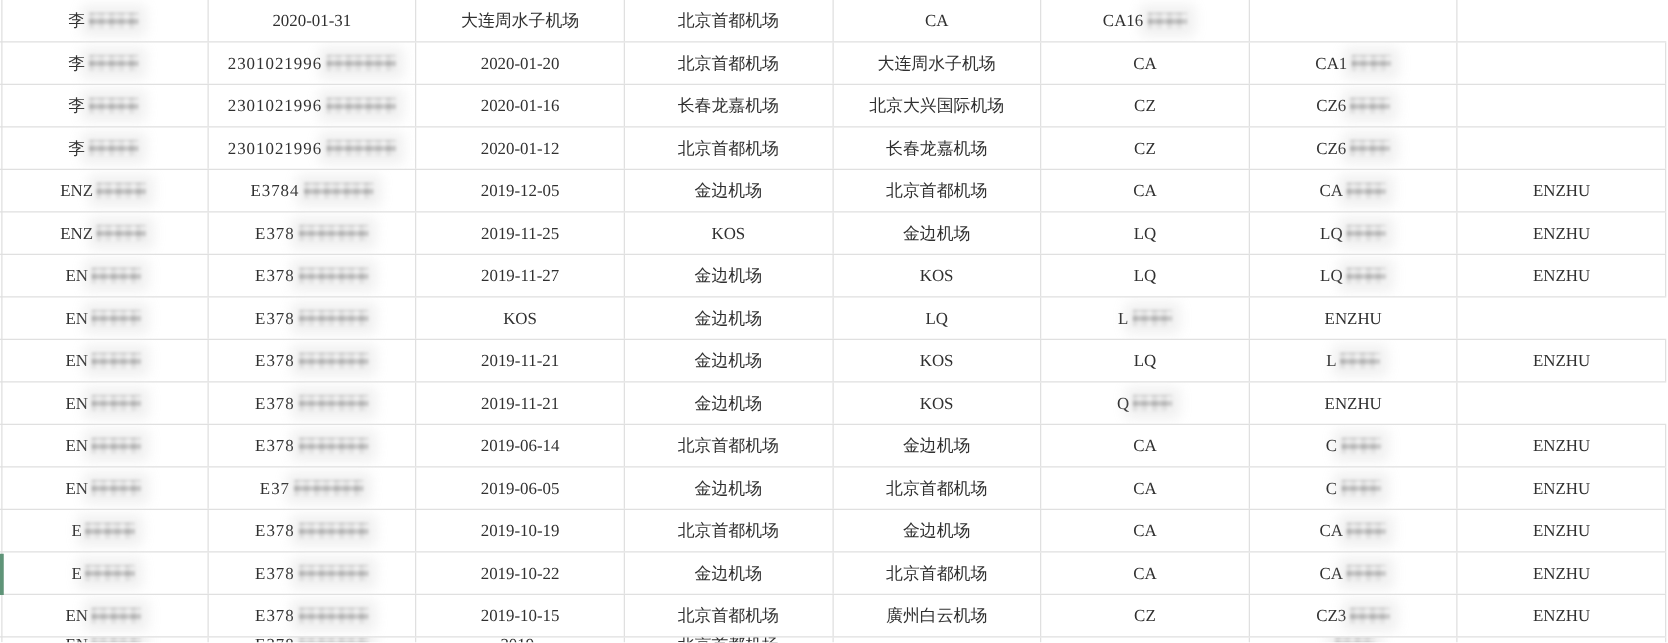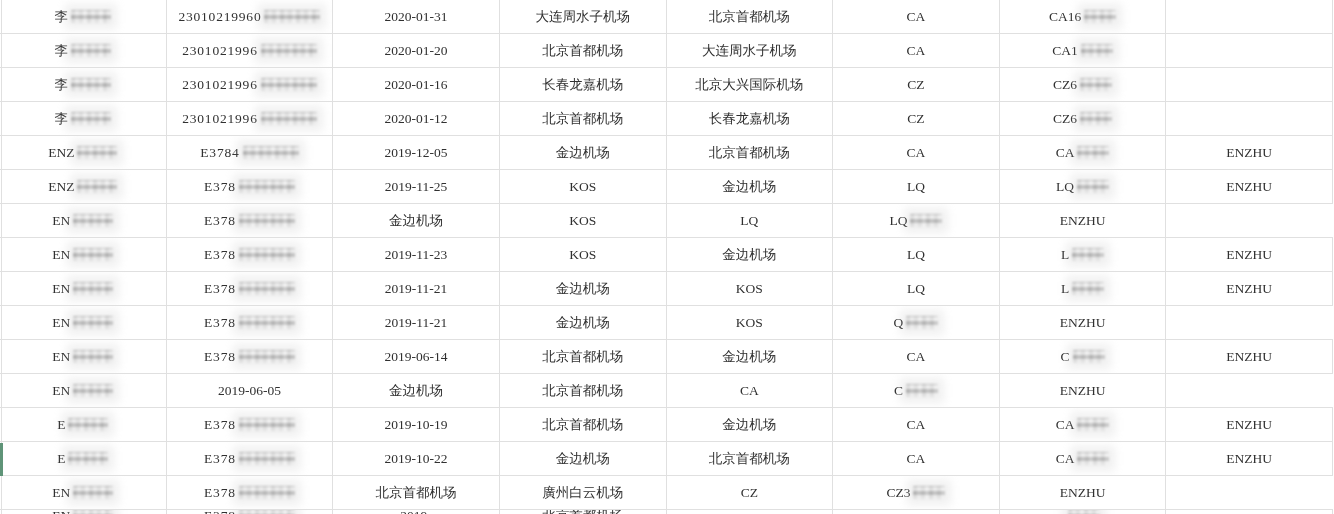--- a/index.html
+++ b/index.html
@@ -55,24 +55,20 @@
 
 <div class="sheet">
   <div class="left-border"></div>
   <div class="green-marker" id="green-marker" style="top: 443px;"></div>
   <div class="rows" id="rows">
   <div class="row">
     <div class="cell c-name">
       <span class="txt">李</span>
       <span class="mosaic m-name"></span>
     </div>
-    <div class="cell c-id">
-      <span class="txt">23010219960</span>
-      <span class="mosaic m-id"></span>
-    </div>
     <div class="cell">
       <span class="txt">2020-01-31</span>
     </div>
     <div class="cell">
       <span class="txt">大连周水子机场</span>
     </div>
     <div class="cell">
       <span class="txt">北京首都机场</span>
     </div>
     <div class="cell">
@@ -240,20 +236,23 @@
   <div class="row">
     <div class="cell c-name">
       <span class="txt">EN</span>
       <span class="mosaic m-name"></span>
     </div>
     <div class="cell c-id">
       <span class="txt">E378</span>
       <span class="mosaic m-id"></span>
     </div>
     <div class="cell">
+      <span class="txt">2019-11-27</span>
+    </div>
+    <div class="cell">
       <span class="txt">金边机场</span>
     </div>
     <div class="cell">
       <span class="txt">KOS</span>
     </div>
     <div class="cell">
       <span class="txt">LQ</span>
     </div>
     <div class="cell">
       <span class="txt">LQ</span>
@@ -267,23 +266,20 @@
   <div class="row">
     <div class="cell c-name">
       <span class="txt">EN</span>
       <span class="mosaic m-name"></span>
     </div>
     <div class="cell c-id">
       <span class="txt">E378</span>
       <span class="mosaic m-id"></span>
     </div>
     <div class="cell">
-      <span class="txt">2019-11-23</span>
-    </div>
-    <div class="cell">
       <span class="txt">KOS</span>
     </div>
     <div class="cell">
       <span class="txt">金边机场</span>
     </div>
     <div class="cell">
       <span class="txt">LQ</span>
     </div>
     <div class="cell">
       <span class="txt">L</span>
@@ -379,20 +375,24 @@
     <div class="cell">
       <span class="txt">ENZHU</span>
     </div>
   </div>
 
   <div class="row">
     <div class="cell c-name">
       <span class="txt">EN</span>
       <span class="mosaic m-name"></span>
     </div>
+    <div class="cell c-id">
+      <span class="txt">E37</span>
+      <span class="mosaic m-id"></span>
+    </div>
     <div class="cell">
       <span class="txt">2019-06-05</span>
     </div>
     <div class="cell">
       <span class="txt">金边机场</span>
     </div>
     <div class="cell">
       <span class="txt">北京首都机场</span>
     </div>
     <div class="cell">
@@ -468,20 +468,23 @@
   </div>
 
   <div class="row">
     <div class="cell c-name">
       <span class="txt">EN</span>
       <span class="mosaic m-name"></span>
     </div>
     <div class="cell c-id">
       <span class="txt">E378</span>
       <span class="mosaic m-id"></span>
+    </div>
+    <div class="cell">
+      <span class="txt">2019-10-15</span>
     </div>
     <div class="cell">
       <span class="txt">北京首都机场</span>
     </div>
     <div class="cell">
       <span class="txt">廣州白云机场</span>
     </div>
     <div class="cell">
       <span class="txt">CZ</span>
     </div>

